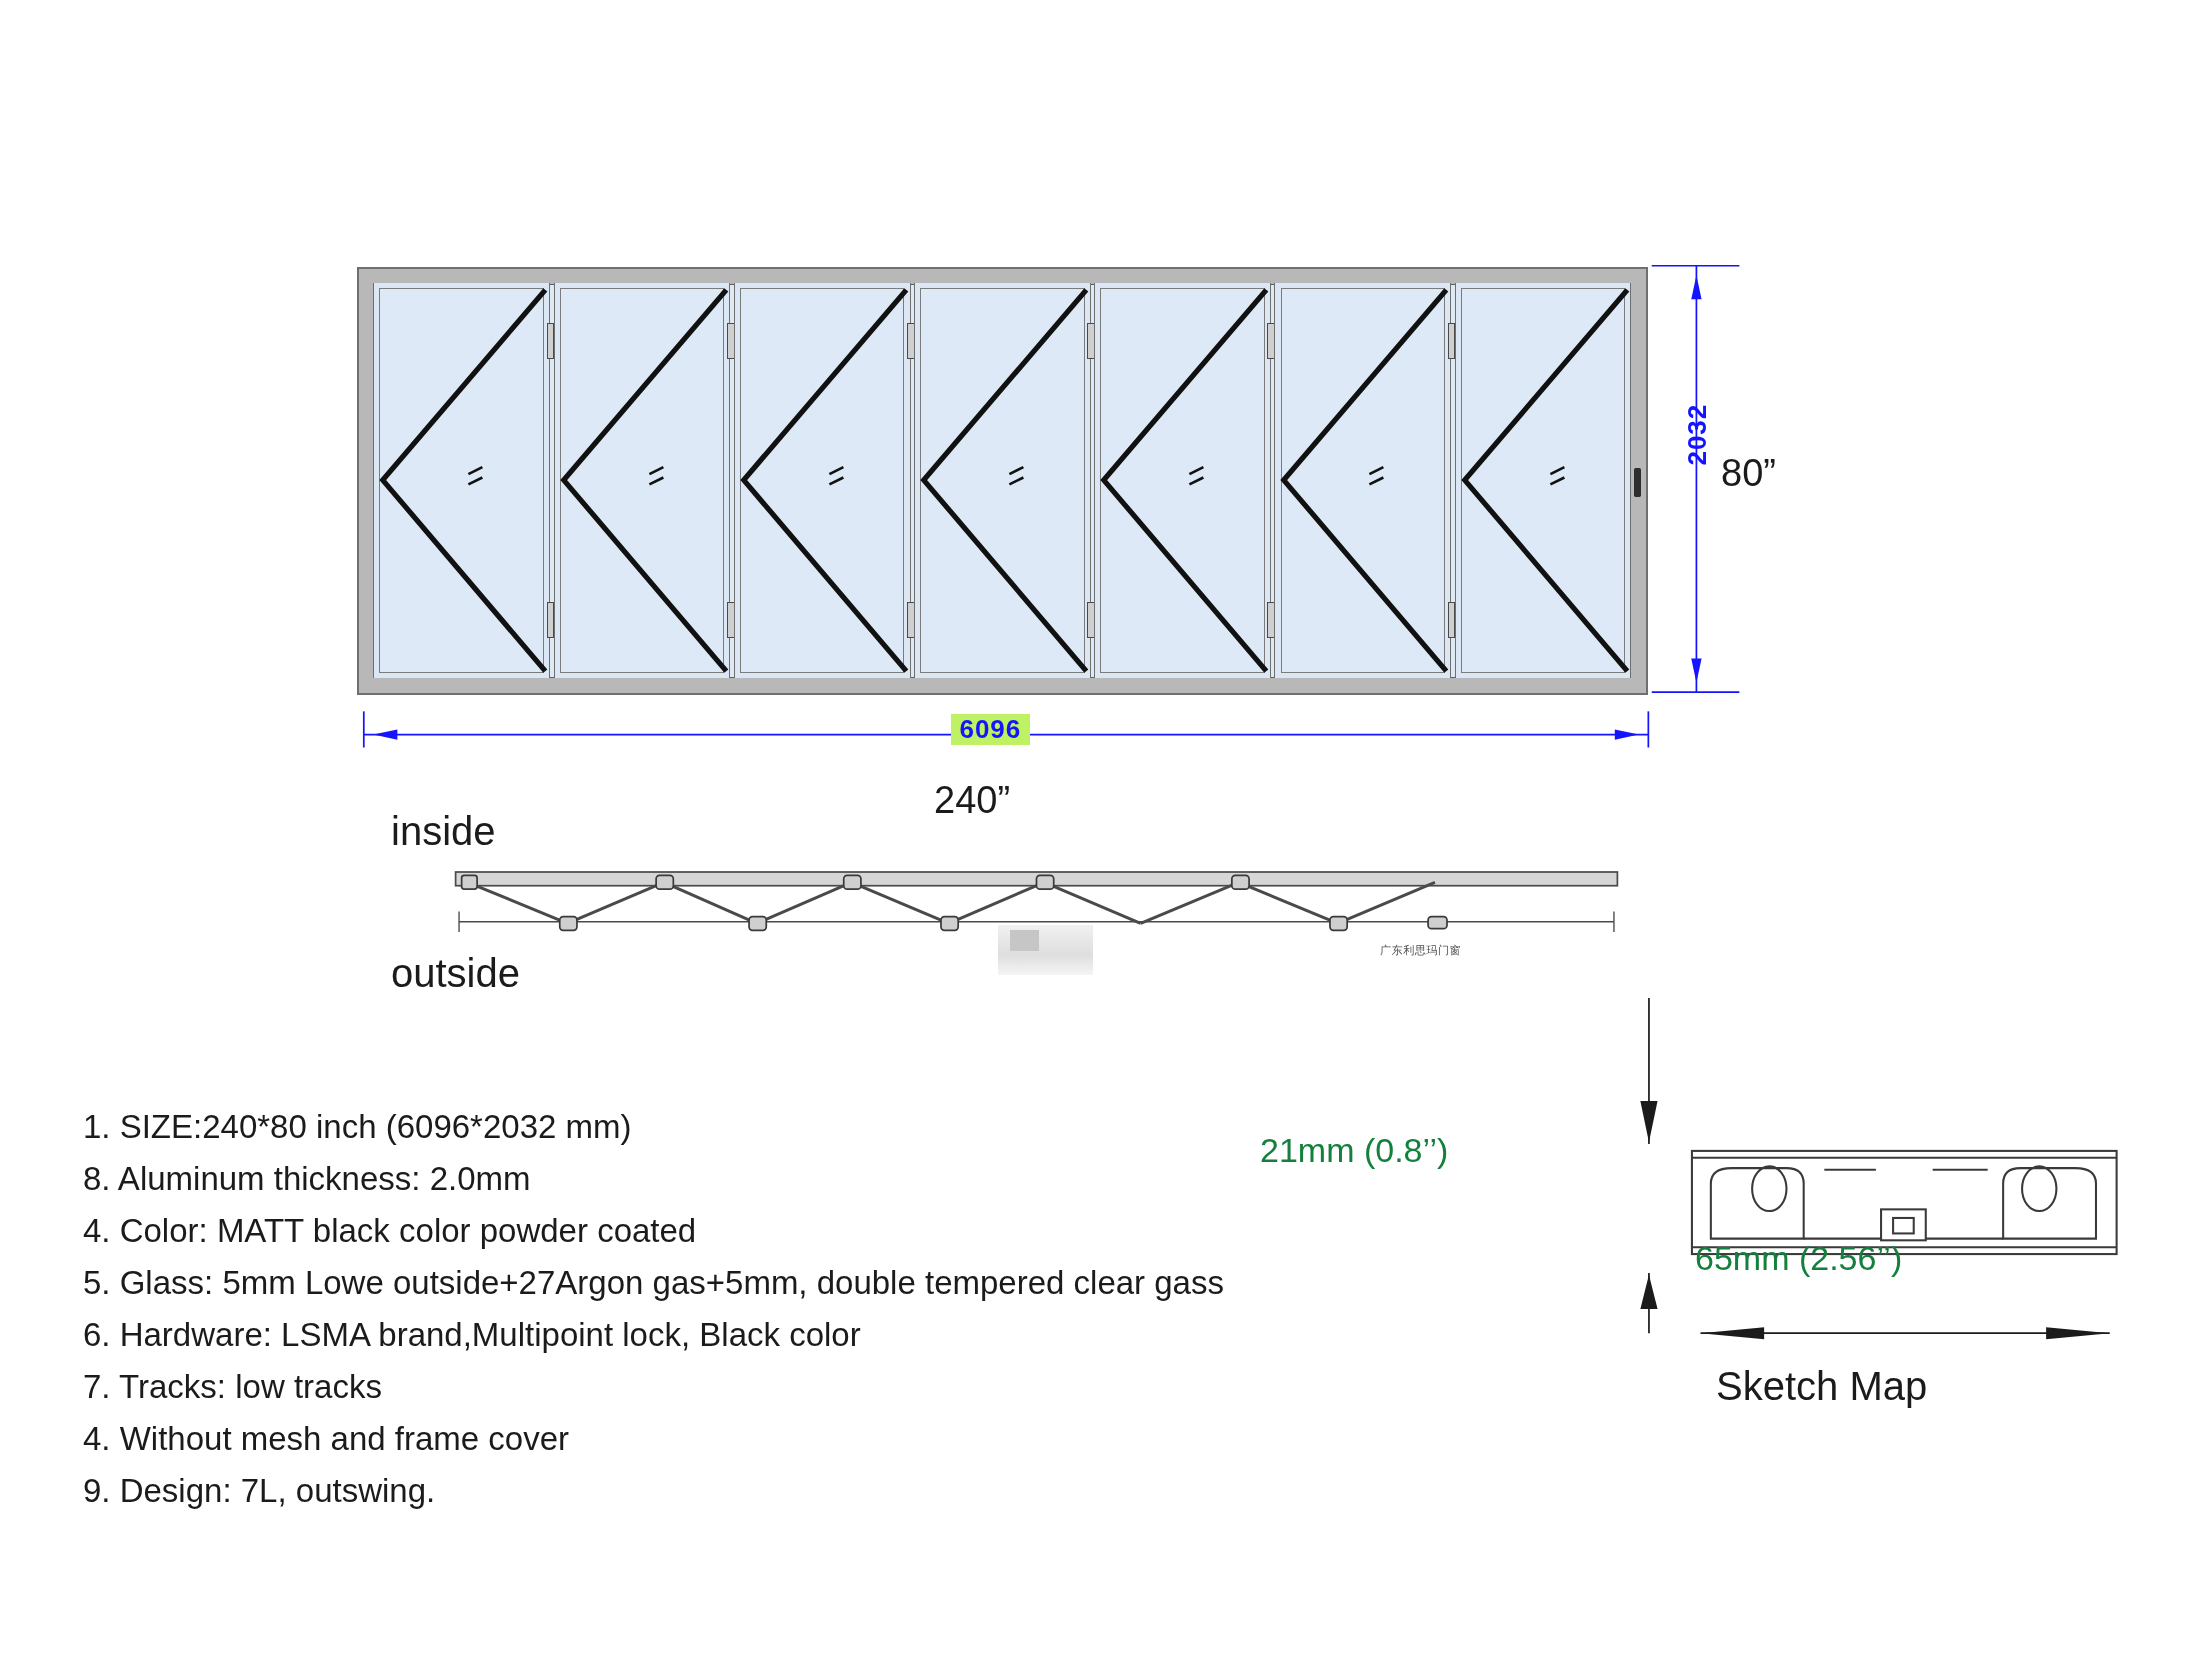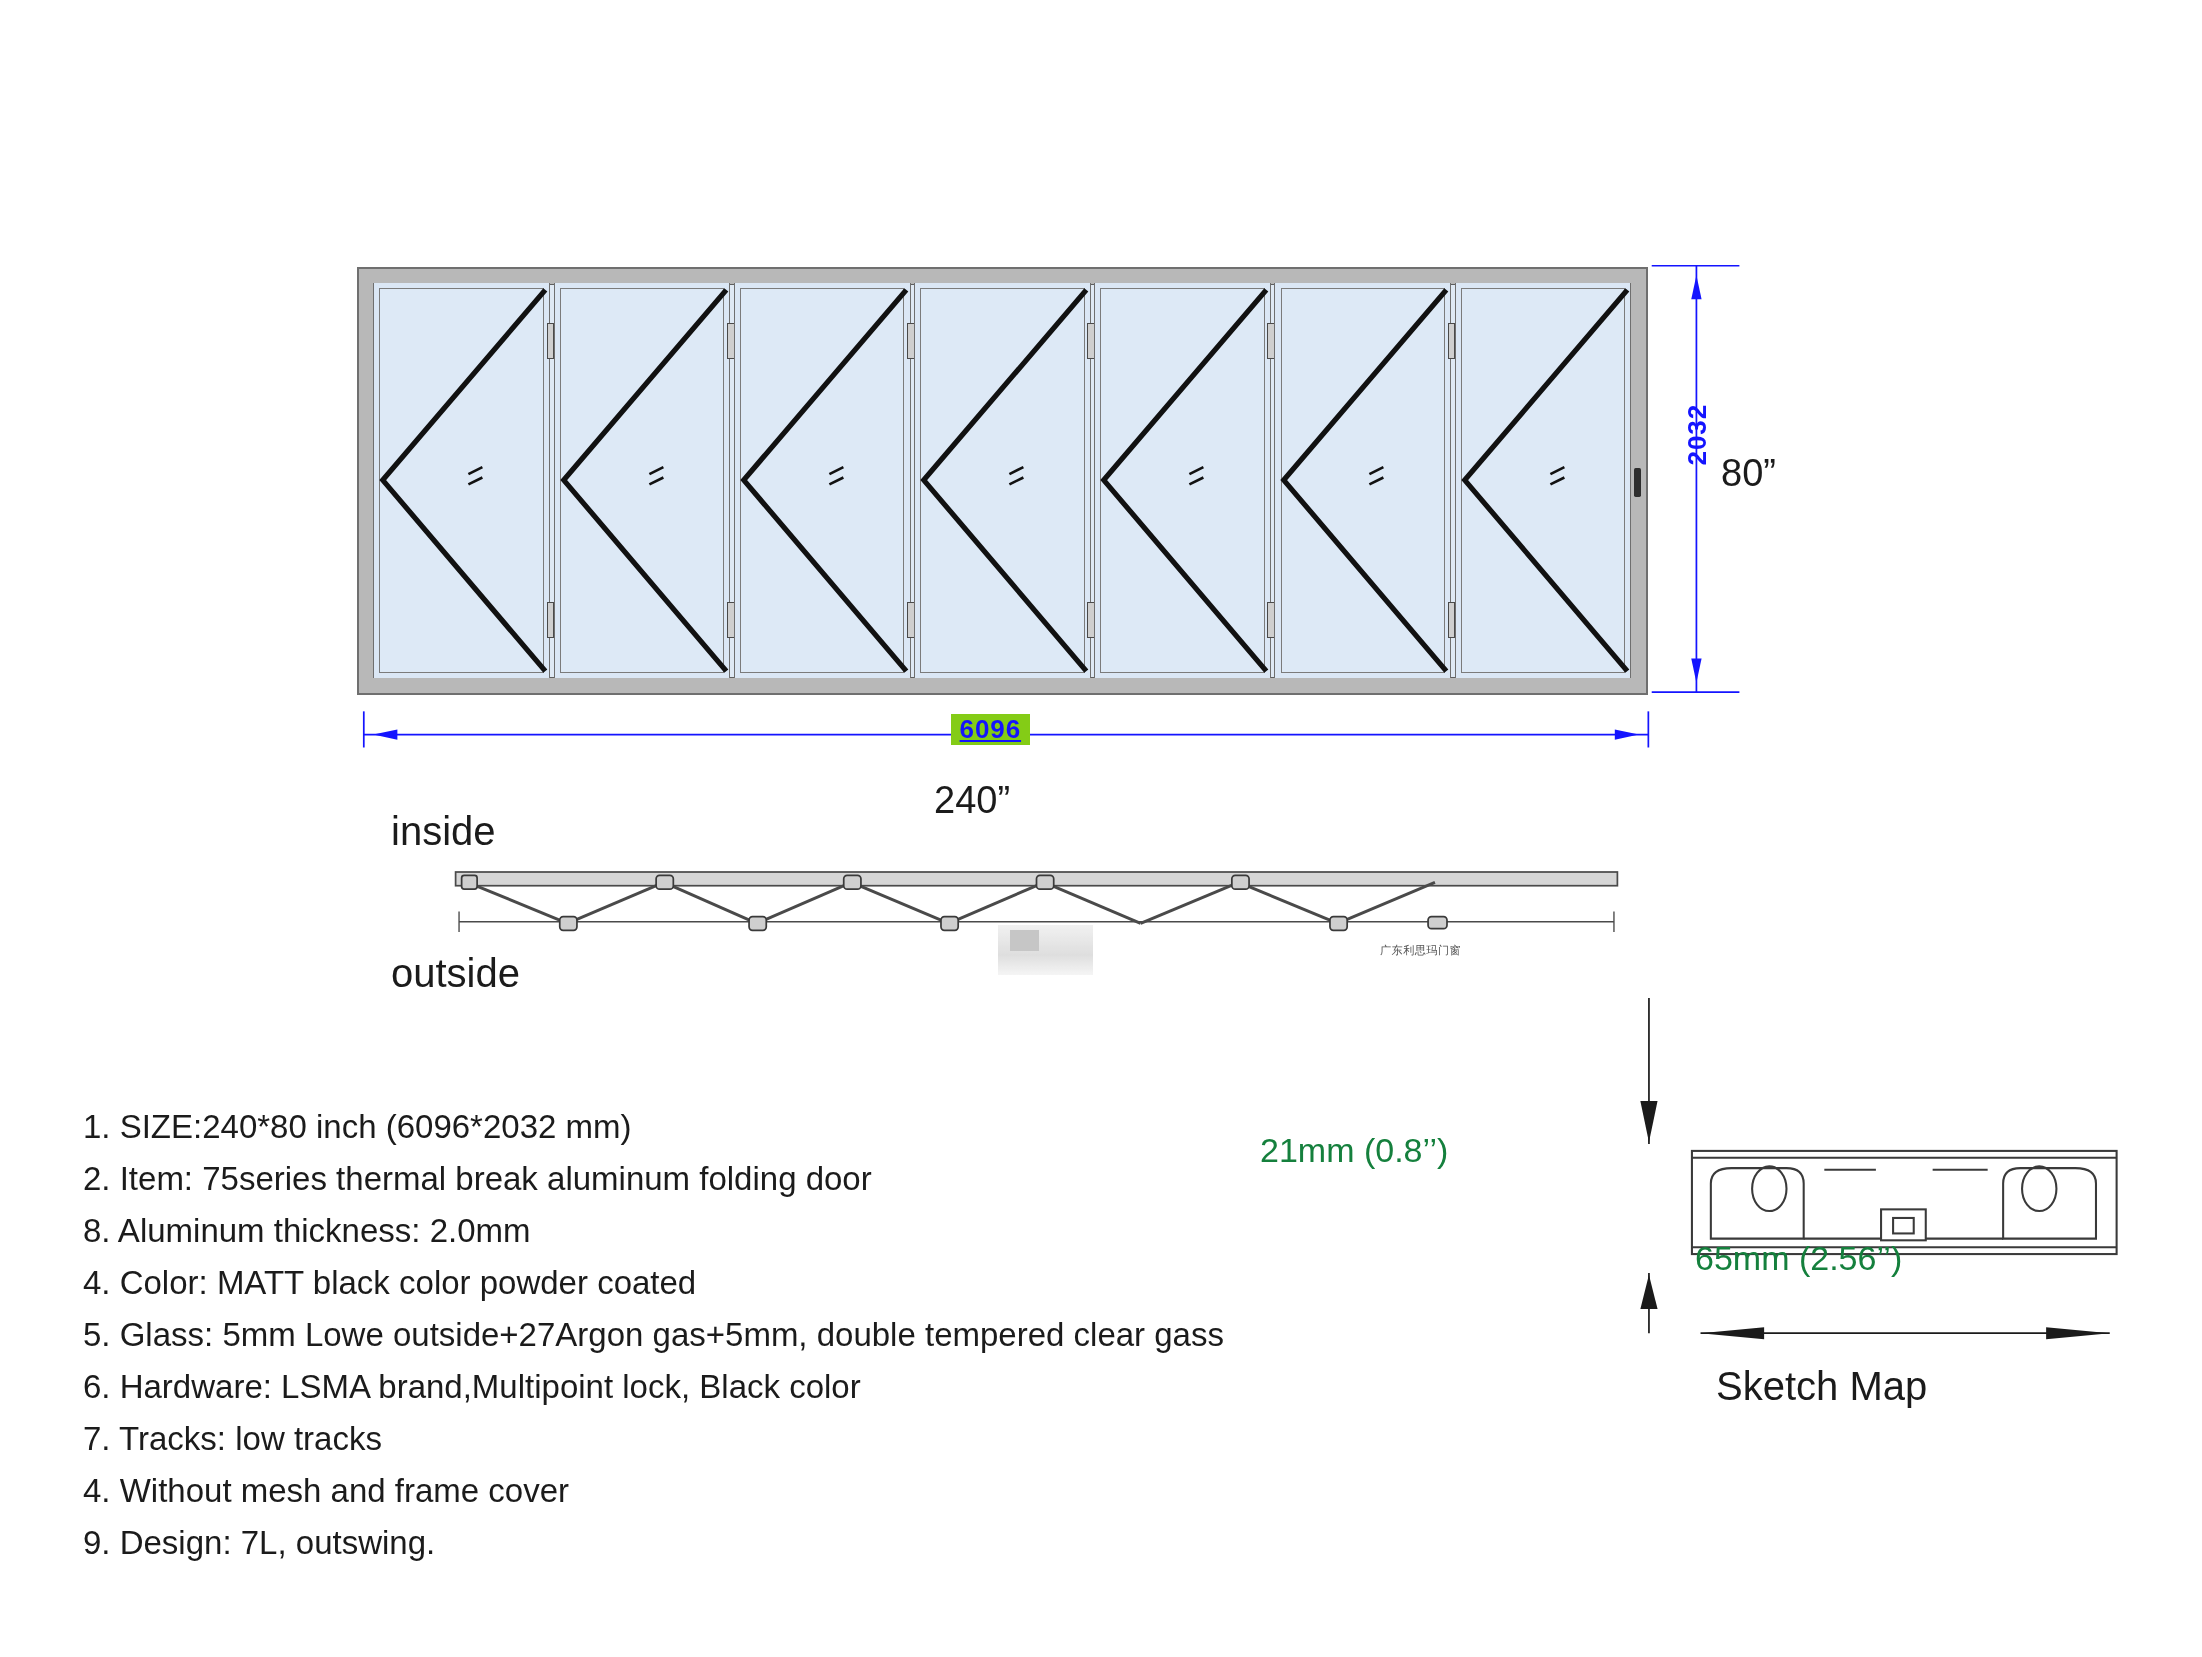--- a/index.html
+++ b/index.html
@@ -292,21 +292,21 @@
   <div class="dim-label-v" style="left:1682px;top:404px;">2032</div>
   <div class="dim-inch" style="left:1721px;top:452px;">80”</div>
 
   <svg style="position:absolute;left:344px;top:706px;width:1325px;height:52px" viewBox="0 0 1540 60" width="1325" height="52">
     <line x1="23" y1="6" x2="23" y2="48" stroke="#1414ff" stroke-width="2"></line>
     <line x1="1516" y1="6" x2="1516" y2="48" stroke="#1414ff" stroke-width="2"></line>
     <line x1="23" y1="33" x2="1516" y2="33" stroke="#1414ff" stroke-width="2"></line>
     <polygon points="34,33 62,27 62,39" fill="#1414ff"></polygon>
     <polygon points="1505,33 1477,27 1477,39" fill="#1414ff"></polygon>
   </svg>
-  <div class="dim-label-h" style="left:951px;top:714px;background:#84cc16;padding:0 8.6px;text-decoration:underline;">6096</div>
+  <div class="dim-label-h" style="left:951px;top:714px;background:#bef264;padding:0 8.6px;">6096</div>
   <div class="dim-inch" style="left:934px;top:779px;">240”</div>
 
   <div class="inside-label" style="left:391px;top:809px;">inside</div>
   <div class="outside-label" style="left:391px;top:951px;">outside</div>
 
   <div id="plan">
     <svg viewBox="0 0 1370 140" width="1179" height="120" preserveAspectRatio="none">
 
       <rect x="10" y="14" width="1350" height="16" fill="#d6d6d6" stroke="#4a4a4a" stroke-width="2"></rect>
 
@@ -343,21 +343,20 @@
       </g>
     </svg>
   </div>
 
   <div class="watermark"></div>
   <div class="tiny-text">广东利思玛门窗</div>
 
   <div id="specs">
     <ol>
       <li>1. SIZE:240*80 inch (6096*2032 mm)</li>
-      <li>2. Item: 75series thermal break aluminum folding door</li>
       <li>8. Aluminum thickness: 2.0mm</li>
       <li>4. Color: MATT black color powder coated</li>
       <li>5. Glass: 5mm Lowe outside+27Argon gas+5mm, double tempered clear gass</li>
       <li>6. Hardware: LSMA brand,Multipoint lock, Black color</li>
       <li>7. Tracks: low tracks</li>
       <li>4. Without mesh and frame cover</li>
       <li>9. Design: 7L, outswing.</li>
     </ol>
   </div>
 

